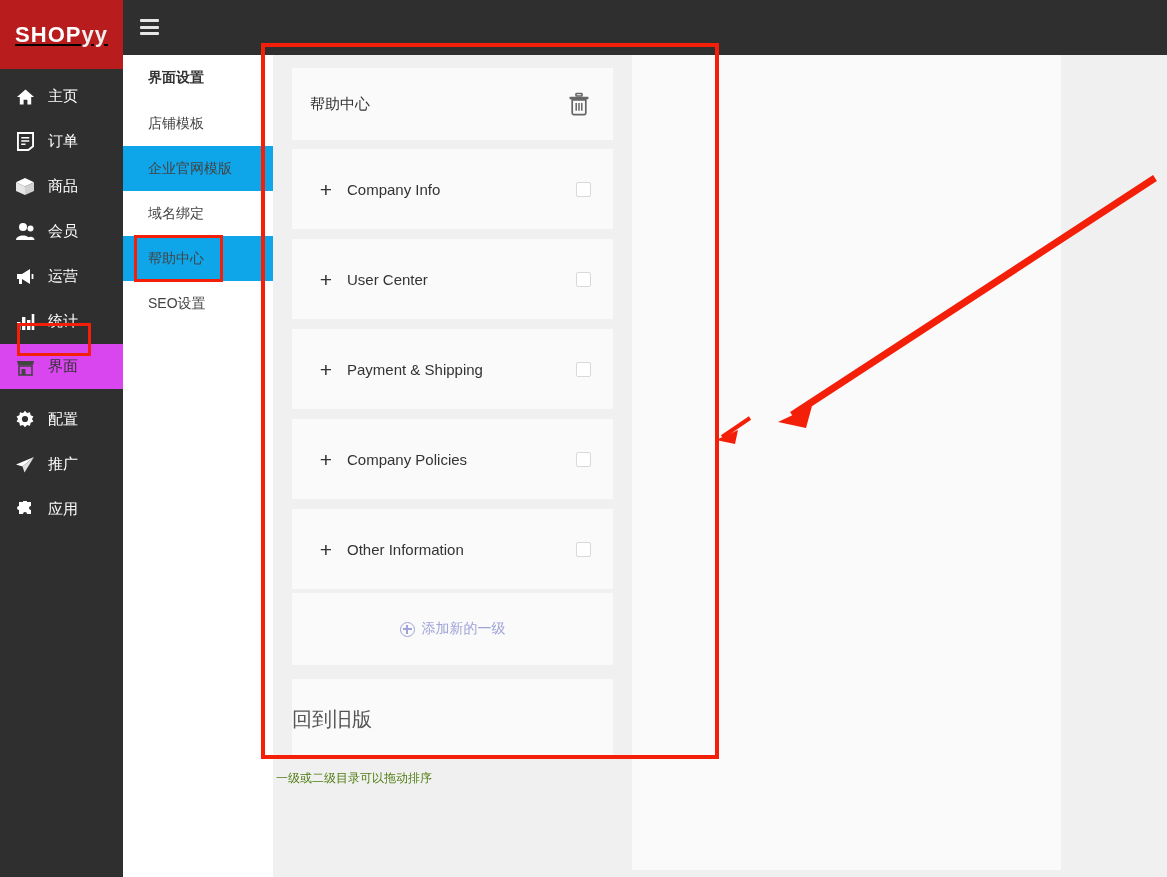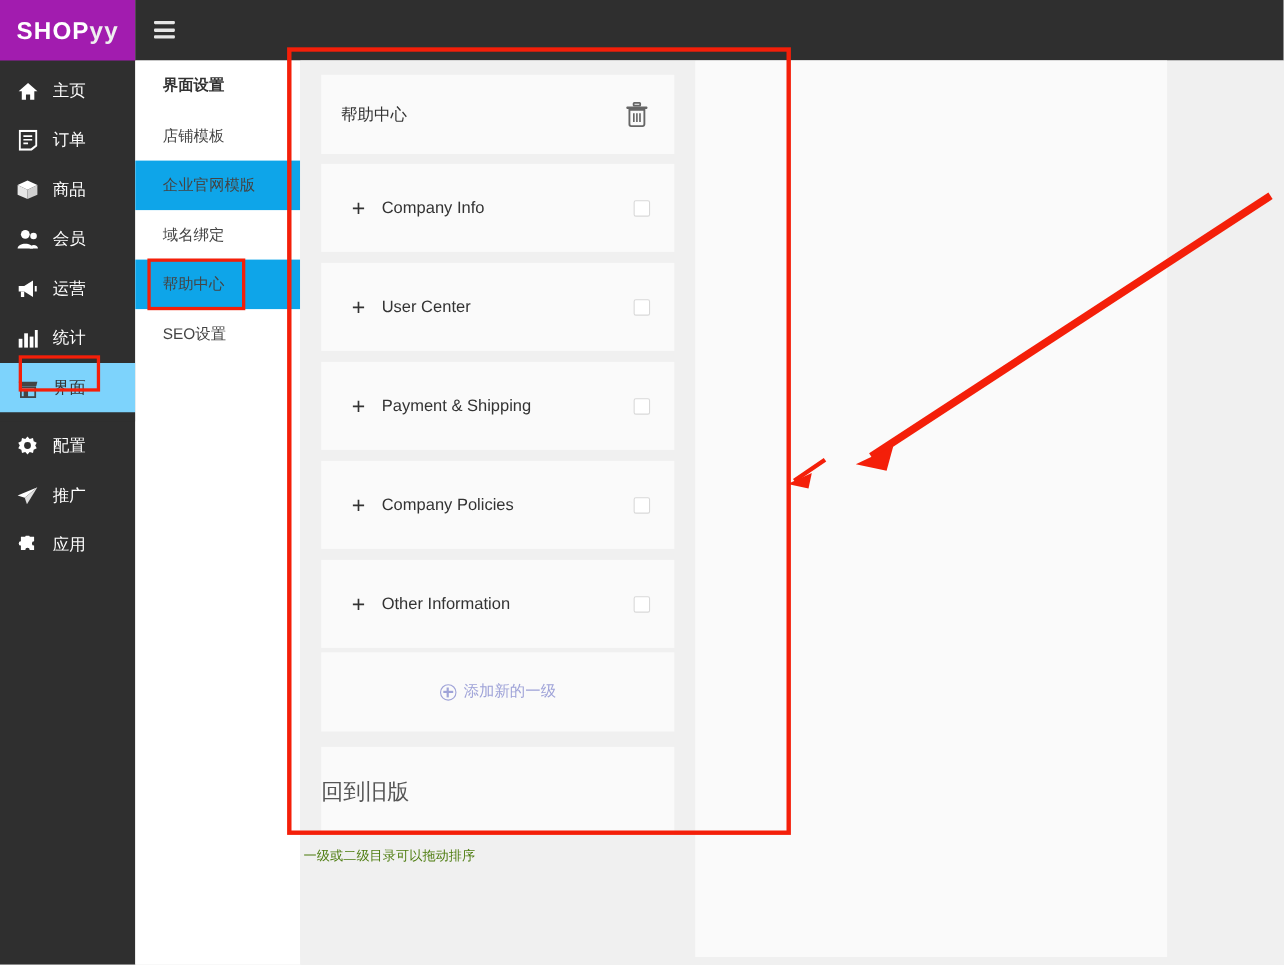--- a/index.html
+++ b/index.html
@@ -11,44 +11,45 @@
   }
   #root { position: relative; width: 1167px; height: 877px; }
 
   
   .sidebar {
     position: absolute; left: 0; top: 0;
     width: 123px; height: 877px;
     background: #2f2f2f;
   }
   .logo {
-    width: 123px; height: 55px;
-    background: #a21caf;
+    width: 123px; height: 69px;
+    background: #b91c1c;
     display: flex; align-items: center; justify-content: center;
     letter-spacing: 1px;
+    text-decoration: underline;
   }
   .logo-text { font-size: 22px; font-weight: bold; color: #ffffff; }
   .logo-text .tail { color: #efefef; }
 
   .nav-item {
     height: 45px;
     display: flex; align-items: center;
     padding-left: 10px;
     color: #ffffff;
     font-size: 15px;
     cursor: pointer;
   }
   .nav-item .nav-icon {
     width: 30px; height: 22px;
     display: flex; align-items: center; justify-content: center;
     margin-right: 8px;
   }
   .nav-item .nav-icon svg { display: block; }
   .nav-item.active {
-    background: #7dd3fc;
+    background: #d946ef;
     color: #333333;
   }
   .nav-sep { height: 8px; background: #2f2f2f; }
 
   
   .subnav {
     position: absolute; left: 123px; top: 55px;
     width: 150px; height: 822px;
     background: #ffffff;
   }

